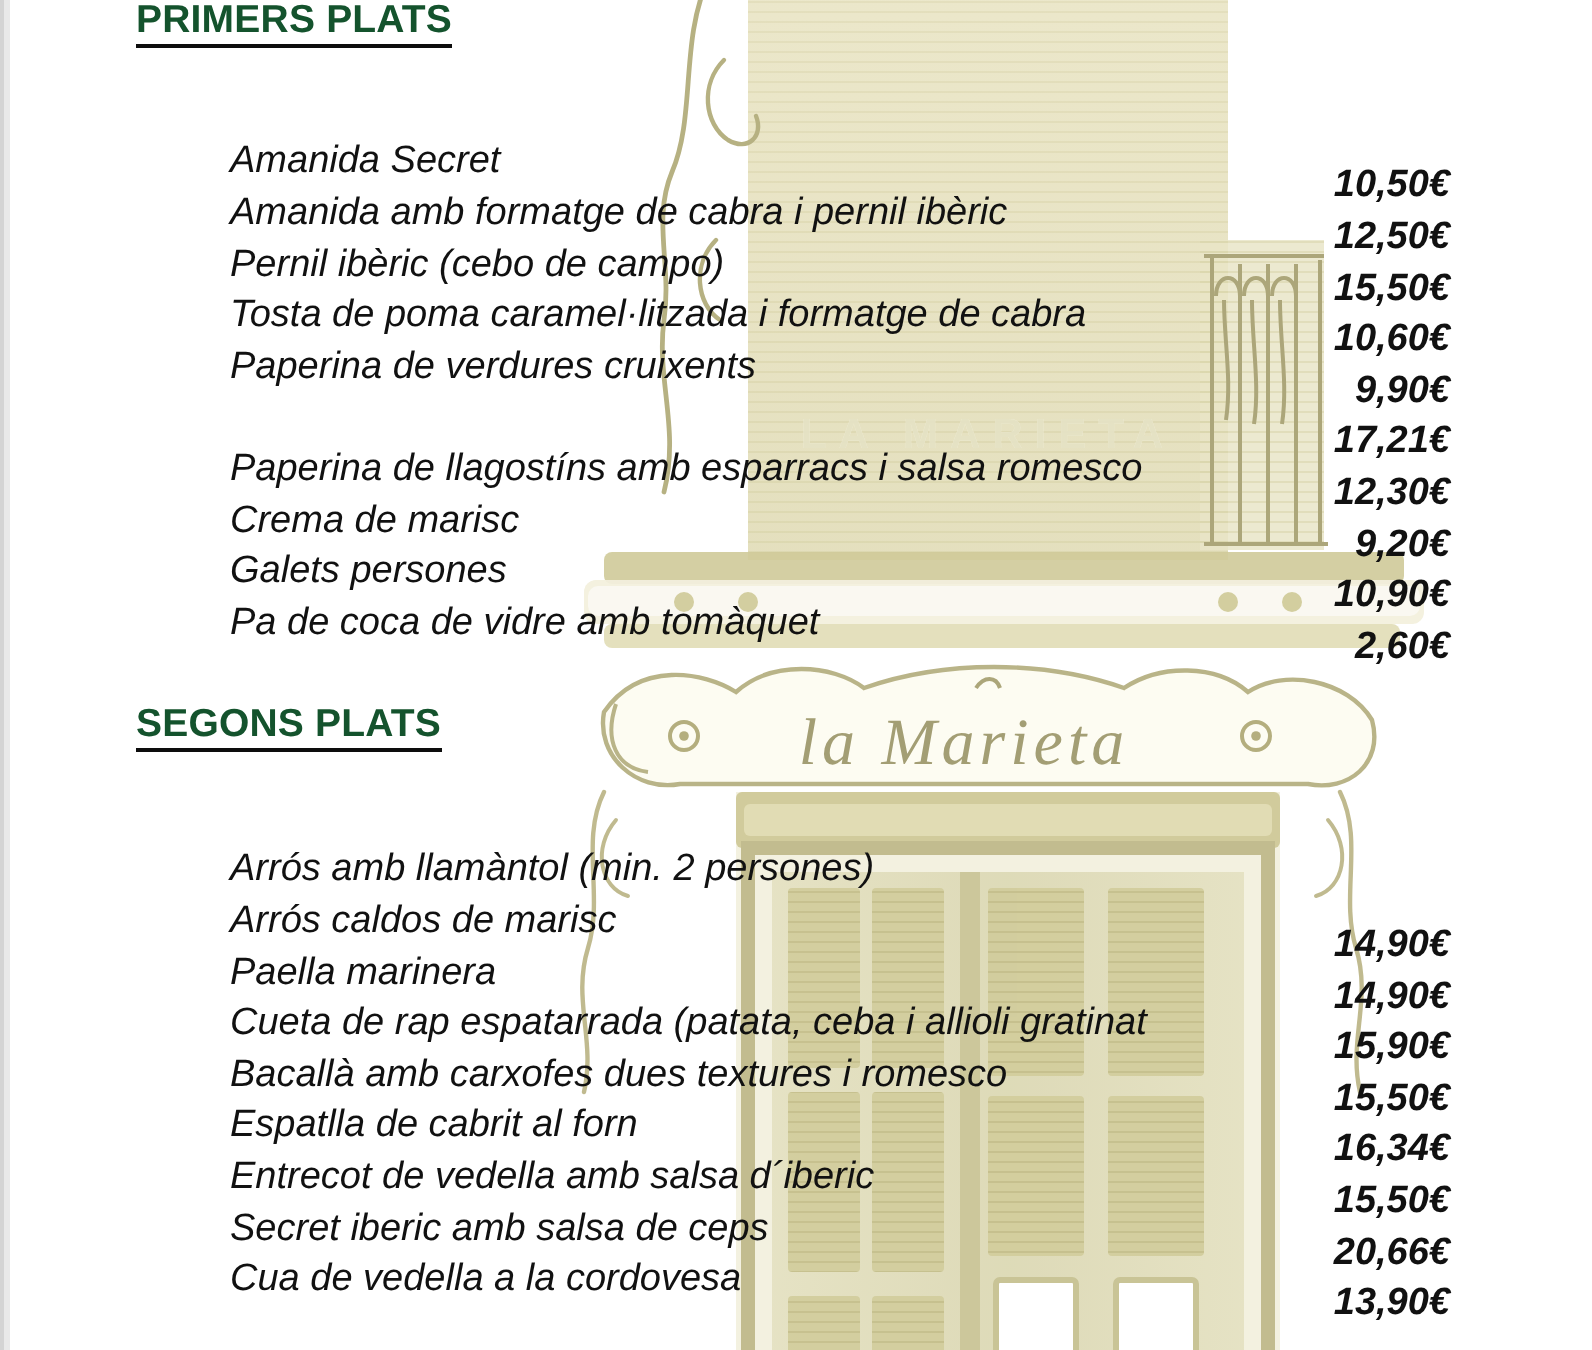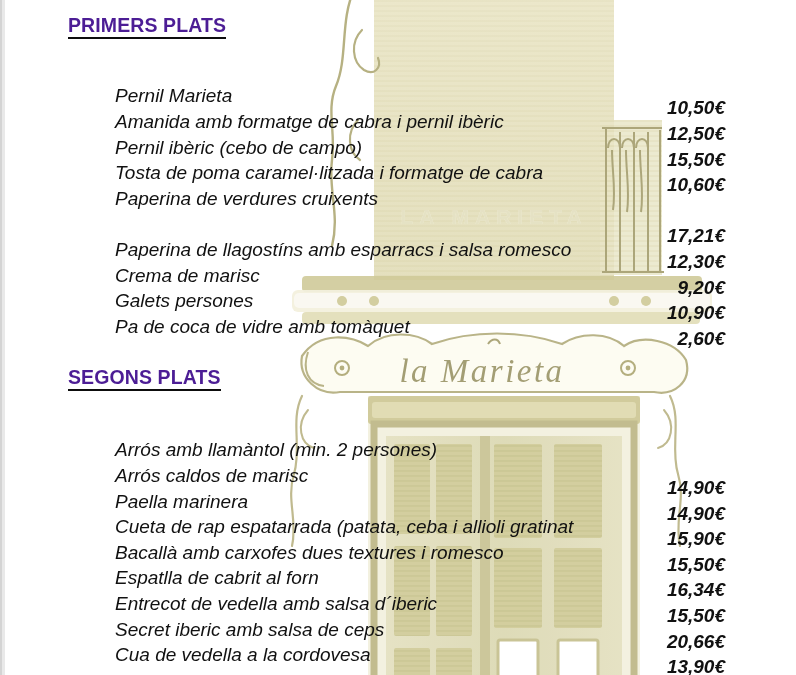--- a/index.html
+++ b/index.html
@@ -45,25 +45,25 @@
   .section {
     position: absolute;
     left: 0;
     width: 796px;
   }
   .section-primers { top: 0px; }
   .section-segons  { top: 352px; }
 
   .section-title {
     margin: 0;
-    padding: 15px 0 2px 0;
+    padding: 0 0 2px 0;
     font-size: 19.5px;
     font-weight: bold;
     letter-spacing: 0.1px;
-    color: #4c1d95;
+    color: #14532d;
     display: inline-block;
     margin-left: 66px;
     border-bottom: 2.2px solid #0d0d0d;
     line-height: 1.05;
   }
   .items {
     list-style: none;
     margin: 0;
     padding: 0;
   }
@@ -210,37 +210,38 @@
       <rect x="330" y="690" width="340" height="10" rx="4" fill="#dcd7ab" opacity="0.7"></rect>
     </g>
   </svg>
 
   <div class="menu">
 
     <section class="section section-primers">
       <h2 class="section-title">PRIMERS PLATS</h2>
       <ul class="items primers">
         <li class="item">
-          <span class="item-name">Pernil Marieta</span>
+          <span class="item-name">Amanida Secret</span>
           <span class="item-price">10,50€</span>
         </li>
         <li class="item">
           <span class="item-name">Amanida amb formatge de cabra i pernil ibèric</span>
           <span class="item-price">12,50€</span>
         </li>
         <li class="item">
           <span class="item-name">Pernil ibèric  (cebo de campo)</span>
           <span class="item-price">15,50€</span>
         </li>
         <li class="item">
           <span class="item-name">Tosta de poma caramel·litzada i formatge de cabra</span>
           <span class="item-price">10,60€</span>
         </li>
         <li class="item">
           <span class="item-name">Paperina de verdures cruixents</span>
+          <span class="item-price">9,90€</span>
         </li>
         <li class="item">
           <span class="item-price">17,21€</span>
         </li>
         <li class="item">
           <span class="item-name">Paperina de llagostíns amb esparracs i salsa romesco</span>
           <span class="item-price">12,30€</span>
         </li>
         <li class="item">
           <span class="item-name">Crema de marisc</span>

